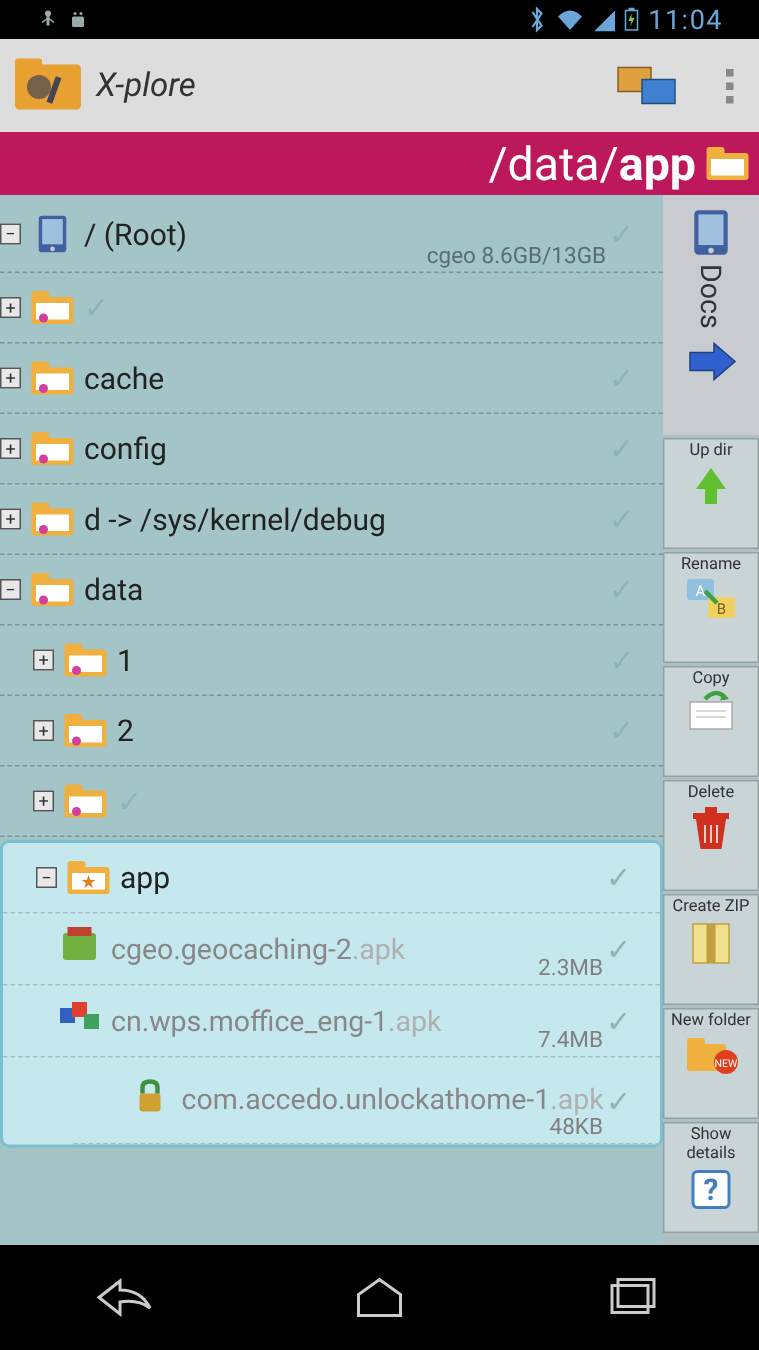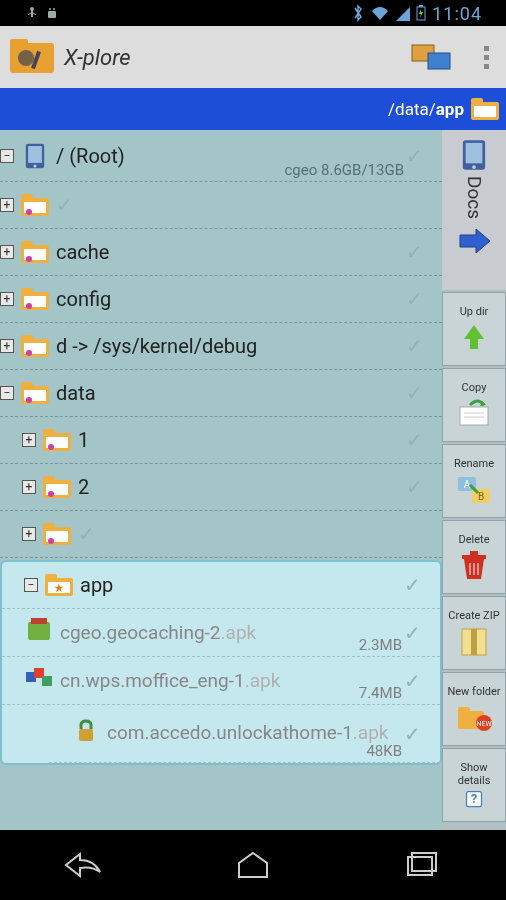--- a/index.html
+++ b/index.html
@@ -13,50 +13,50 @@
 
 
 .title-bar { height: 62px; background: #ddd; display: flex; align-items: center; padding: 0 8px; position: relative; font-style: italic; }
 .app-icon { width: 48px; height: 48px; margin-right: 8px; }
 .title-text { font-size: 22px; color: #333; flex: 1; }
 .pane-sync-icon { margin-right: 20px; }
 .menu-dots { width: 24px; display: flex; flex-direction: column; gap: 4px; align-items: center; }
 .menu-dots span { width: 5px; height: 5px; background: #888; }
 
 
-.path-bar { height: 42px; background: #1d4ed8; color: #fff; display: flex; align-items: center; justify-content: flex-end; padding-right: 6px; font-size: 17px; }
+.path-bar { height: 42px; background: #be185d; color: #fff; display: flex; align-items: center; justify-content: flex-end; padding-right: 6px; font-size: 31px; }
 .path-bar strong { font-weight: bold; }
 .path-folder-icon { margin-left: 6px; }
 
 
 .main-area { display: flex; height: 700px; background: #a3c5c8; }
 .file-tree { flex: 1; overflow: hidden; position: relative; }
 .right-panel { width: 64px; display: flex; flex-direction: column; }
 
 
 .second-tab { background: #c8ccd0; height: 160px; display: flex; flex-direction: column; align-items: center; padding-top: 8px; position: relative; }
 .tab-label { writing-mode: vertical-lr; font-size: 19px; color: #333; margin-top: 4px; }
 .tab-arrow { margin-top: 8px; }
 
 
 .sidebar-buttons { background: #b0c0c2; flex: 1; display: flex; flex-direction: column; gap: 2px; padding-top: 2px; }
-.side-btn { background: #c8d4d6; border: 1px solid #90a4a8; height: 74px; display: flex; flex-direction: column; align-items: center; justify-content: space-between; font-size: 11px; color: #333; padding: 12px 2px; text-align: center; }
+.side-btn { background: #c8d4d6; border: 1px solid #90a4a8; height: 74px; display: flex; flex-direction: column; align-items: center; justify-content: flex-start; font-size: 11px; color: #333; padding: 0 2px; text-align: center; }
 .side-btn-icon { margin-top: 2px; }
 .tree-row { display: flex; align-items: center; height: 47px; position: relative; border-bottom: 1px dashed #7a9598; }
 .expander { width: 14px; height: 14px; border: 1px solid #555; background: #e8e8e8; display: flex; align-items: center; justify-content: center; font-size: 12px; line-height: 1; color: #333; margin-right: 6px; flex-shrink: 0; }
 .spacer { width: 22px; flex-shrink: 0; }
 .folder-icon { width: 30px; height: 26px; margin-right: 6px; flex-shrink: 0; }
 .tree-label { font-size: 20px; color: #222; flex: 1; white-space: nowrap; overflow: hidden; text-overflow: ellipsis; }
 .tree-label.bold { font-weight: normal; }
 .check { width: 26px; color: #8eb5b0; font-size: 20px; margin-right: 10px; }
 .root-info { position: absolute; right: 38px; bottom: 2px; font-size: 15px; color: #586e73; }
 
 
 .selected-area { background: #c5e8ee; border: 2px solid #7bc0cc; border-radius: 6px; margin-top: 2px; }
-.file-row { display: flex; align-items: center; height: 48px; position: relative; border-bottom: 1px dashed #a0c0c4; padding-left: 22px; }
+.file-row { display: flex; align-items: center; height: 48px; position: relative; border-bottom: 1px dashed #a0c0c4; padding-left: 36px; }
 .file-icon { width: 30px; height: 30px; margin-right: 6px; flex-shrink: 0; }
 .file-name { font-size: 19px; color: #878787; flex: 1; white-space: nowrap; overflow: hidden; }
 .file-name .ext { color: #b0b0b0; }
 .file-size { position: absolute; right: 38px; bottom: 2px; font-size: 15px; color: #808080; }
 .file-row.dbl { height: 58px; margin-left: 47px; }
 .file-name.dbl { white-space: normal; line-height: 1.1; }
 
 
 .nav-bar { position: absolute; bottom: 0; left: 0; right: 0; height: 70px; background: #000; display: flex; align-items: center; justify-content: space-around; }
 .nav-btn { width: 60px; height: 40px; display: flex; align-items: center; justify-content: center; }
@@ -296,37 +296,37 @@
         </svg>
     </div>
     <div class="sidebar-buttons">
       <div class="side-btn">
         <span>Up dir</span>
         <svg class="side-btn-icon" width="32" height="32" viewBox="0 0 32 32">
             <path d="M16 4 L26 18 H20 V28 H12 V18 H6 Z" fill="#60c030"></path>
           </svg>
       </div>
       <div class="side-btn">
+        <span>Rename</span>
+        <svg class="side-btn-icon" width="36" height="30" viewBox="0 0 36 30">
+            <rect x="2" y="2" width="18" height="14" rx="2" fill="#90c0e0"></rect>
+            <text x="11" y="13" font-size="10" text-anchor="middle" fill="#fff">A</text>
+            <rect x="16" y="14" width="18" height="14" rx="2" fill="#f0d060"></rect>
+            <text x="25" y="25" font-size="10" text-anchor="middle" fill="#806020">B</text>
+            <path d="M14 10 L22 18" stroke="#40a040" stroke-width="3" marker-end="url(#a)"></path>
+          </svg>
+      </div>
+      <div class="side-btn">
         <span>Copy</span>
         <svg class="side-btn-icon" width="36" height="30" viewBox="0 0 36 30">
             <rect x="4" y="8" width="28" height="18" fill="#fff" stroke="#aaa"></rect>
             <line x1="8" y1="14" x2="28" y2="14" stroke="#ccc"></line>
             <line x1="8" y1="18" x2="28" y2="18" stroke="#ccc"></line>
             <path d="M14 6 Q22 -2 28 6" stroke="#40a040" stroke-width="3" fill="none"></path>
             <path d="M26 2 L30 6 L24 7 Z" fill="#40a040"></path>
-          </svg>
-      </div>
-      <div class="side-btn">
-        <span>Rename</span>
-        <svg class="side-btn-icon" width="36" height="30" viewBox="0 0 36 30">
-            <rect x="2" y="2" width="18" height="14" rx="2" fill="#90c0e0"></rect>
-            <text x="11" y="13" font-size="10" text-anchor="middle" fill="#fff">A</text>
-            <rect x="16" y="14" width="18" height="14" rx="2" fill="#f0d060"></rect>
-            <text x="25" y="25" font-size="10" text-anchor="middle" fill="#806020">B</text>
-            <path d="M14 10 L22 18" stroke="#40a040" stroke-width="3" marker-end="url(#a)"></path>
           </svg>
       </div>
       <div class="side-btn">
         <span>Delete</span>
         <svg class="side-btn-icon" width="32" height="32" viewBox="0 0 32 32">
             <path d="M6 10 H26 L23 30 H9 Z" fill="#d03020"></path>
             <rect x="4" y="6" width="24" height="4" fill="#d03020"></rect>
             <rect x="12" y="2" width="8" height="4" fill="#d03020"></rect>
             <line x1="12" y1="14" x2="12" y2="26" stroke="#fff"></line>
             <line x1="16" y1="14" x2="16" y2="26" stroke="#fff"></line>

